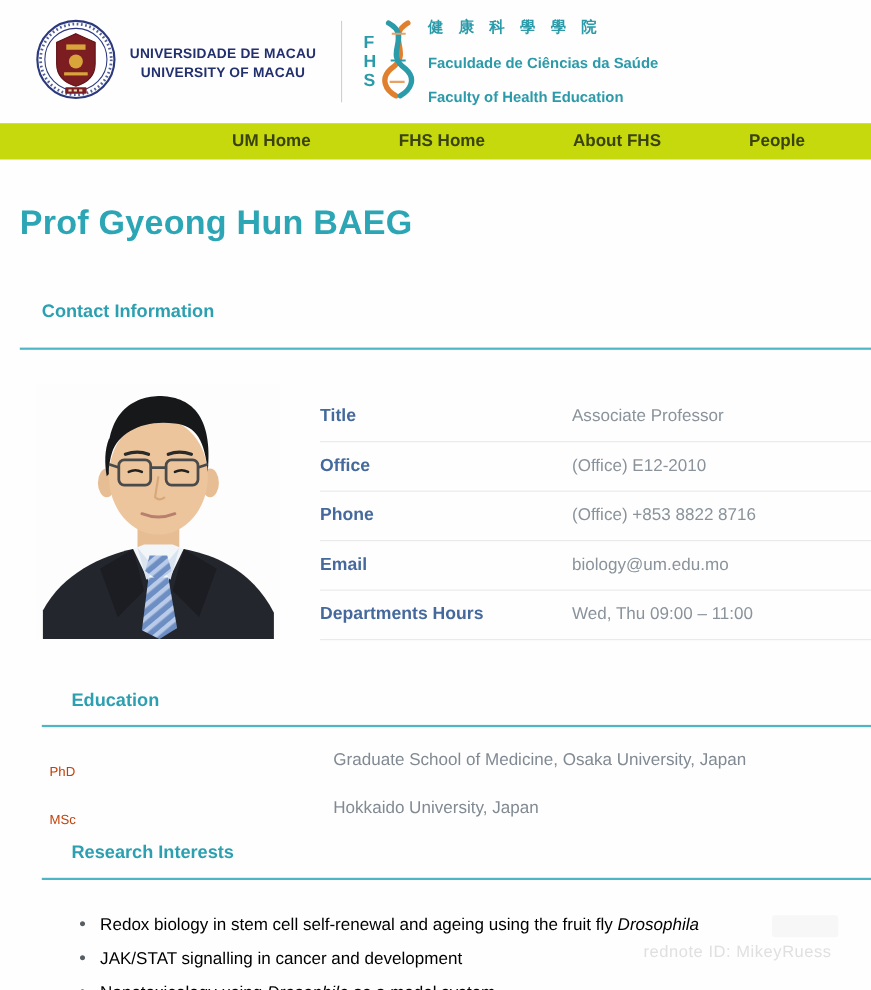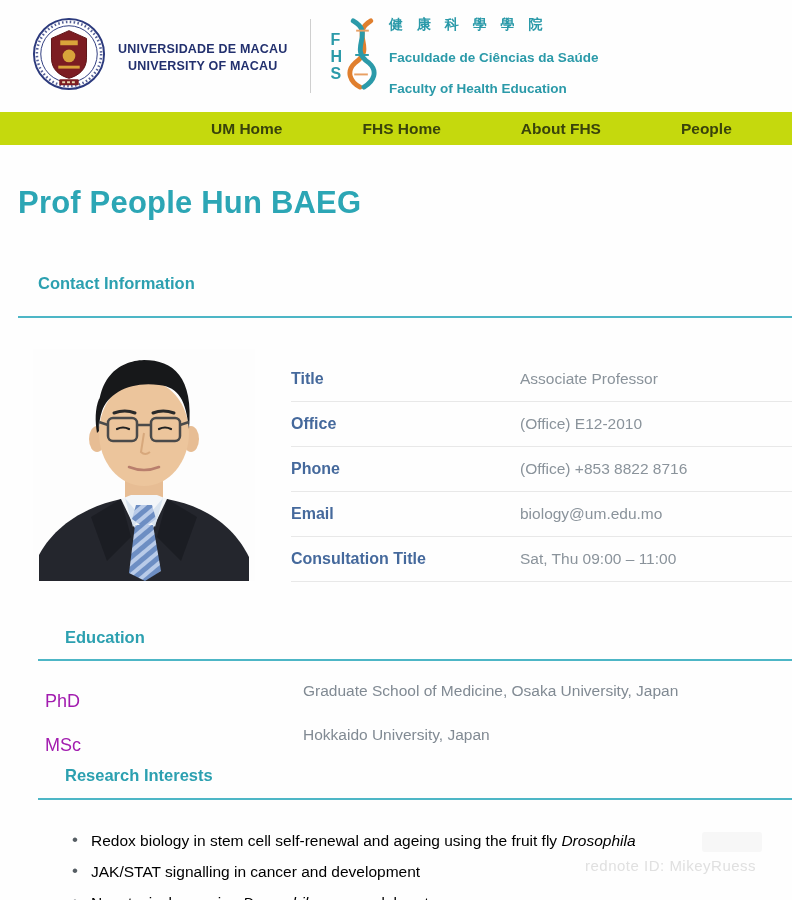--- a/index.html
+++ b/index.html
@@ -38,21 +38,21 @@
   .photo-frame { width:222px; height:232px; margin-left:15px; flex:0 0 auto; background:#fdfdfd; }
   .contact-table { flex:1; margin-left:36px; padding-top:8px; margin-right:0; }
   .contact-row { display:flex; align-items:center; height:45px; border-bottom:1px solid #e8e8e8; }
   .contact-label { width:229px; font-size:16px; font-weight:bold; color:#45699c; }
   .contact-value { font-size:15.5px; color:#8a939b; }
 
   .h-education { margin:46px 0 0 47px; }
   .rule-education { margin-top:12px; margin-left:20px; }
   .edu-table { margin-top:17px; }
   .edu-row { display:flex; margin-bottom:18px; height:26px; align-items:center; }
-  .edu-degree { width:285px; padding-left:27px; font-size:18px; color:#a21caf;margin-top:20px; }
+  .edu-degree { width:285px; padding-left:27px; font-size:12px; color:#c2410c;margin-top:20px; }
   .edu-inst { font-size:15.5px; color:#818a93; }
 
   .h-research { margin:12px 0 0 47px; }
   .rule-research { margin-top:13px; margin-left:20px; }
   .research-list { list-style:none; margin-top:30px; }
   .research-item { position:relative; padding-left:73px; margin-bottom:9px;
     font-size:15.5px; line-height:22px; color:#000000; }
   .research-item::before { content:"•"; position:absolute; left:54px; top:-1px;
     color:#565e64; font-size:17px; }
   .research-item em { font-style:italic; }
@@ -117,21 +117,21 @@
 <div class="nav">
   <span class="nav-item">UM Home</span>
   <span class="nav-item">FHS Home</span>
   <span class="nav-item">About FHS</span>
   <span class="nav-item">People</span>
   <span class="nav-item">Departments</span>
 </div>
 
 <div class="main">
 
-  <h1 class="page-title">Prof People Hun BAEG</h1>
+  <h1 class="page-title">Prof Gyeong Hun BAEG</h1>
 
   <div class="section-heading h-contact">Contact Information</div>
   <div class="rule rule-contact"></div>
 
   <div class="contact-flex">
     <div class="photo-frame">
       <svg width="222" height="232" viewBox="0 0 222 232">
         <rect width="222" height="232" fill="#fdfdfd"></rect>
 
         <rect x="92" y="112" width="38" height="46" fill="#e7bd94"></rect>
@@ -193,22 +193,22 @@
       </div>
       <div class="contact-row">
         <span class="contact-label">Phone</span>
         <span class="contact-value">(Office) +853 8822 8716</span>
       </div>
       <div class="contact-row">
         <span class="contact-label">Email</span>
         <span class="contact-value">biology@um.edu.mo</span>
       </div>
       <div class="contact-row">
-        <span class="contact-label">Consultation Title</span>
-        <span class="contact-value">Sat, Thu 09:00 – 11:00</span>
+        <span class="contact-label">Departments Hours</span>
+        <span class="contact-value">Wed, Thu 09:00 – 11:00</span>
       </div>
     </div>
   </div>
 
   <div class="section-heading h-education">Education</div>
   <div class="rule rule-education"></div>
 
   <div class="edu-table">
     <div class="edu-row">
       <span class="edu-degree">PhD</span>

